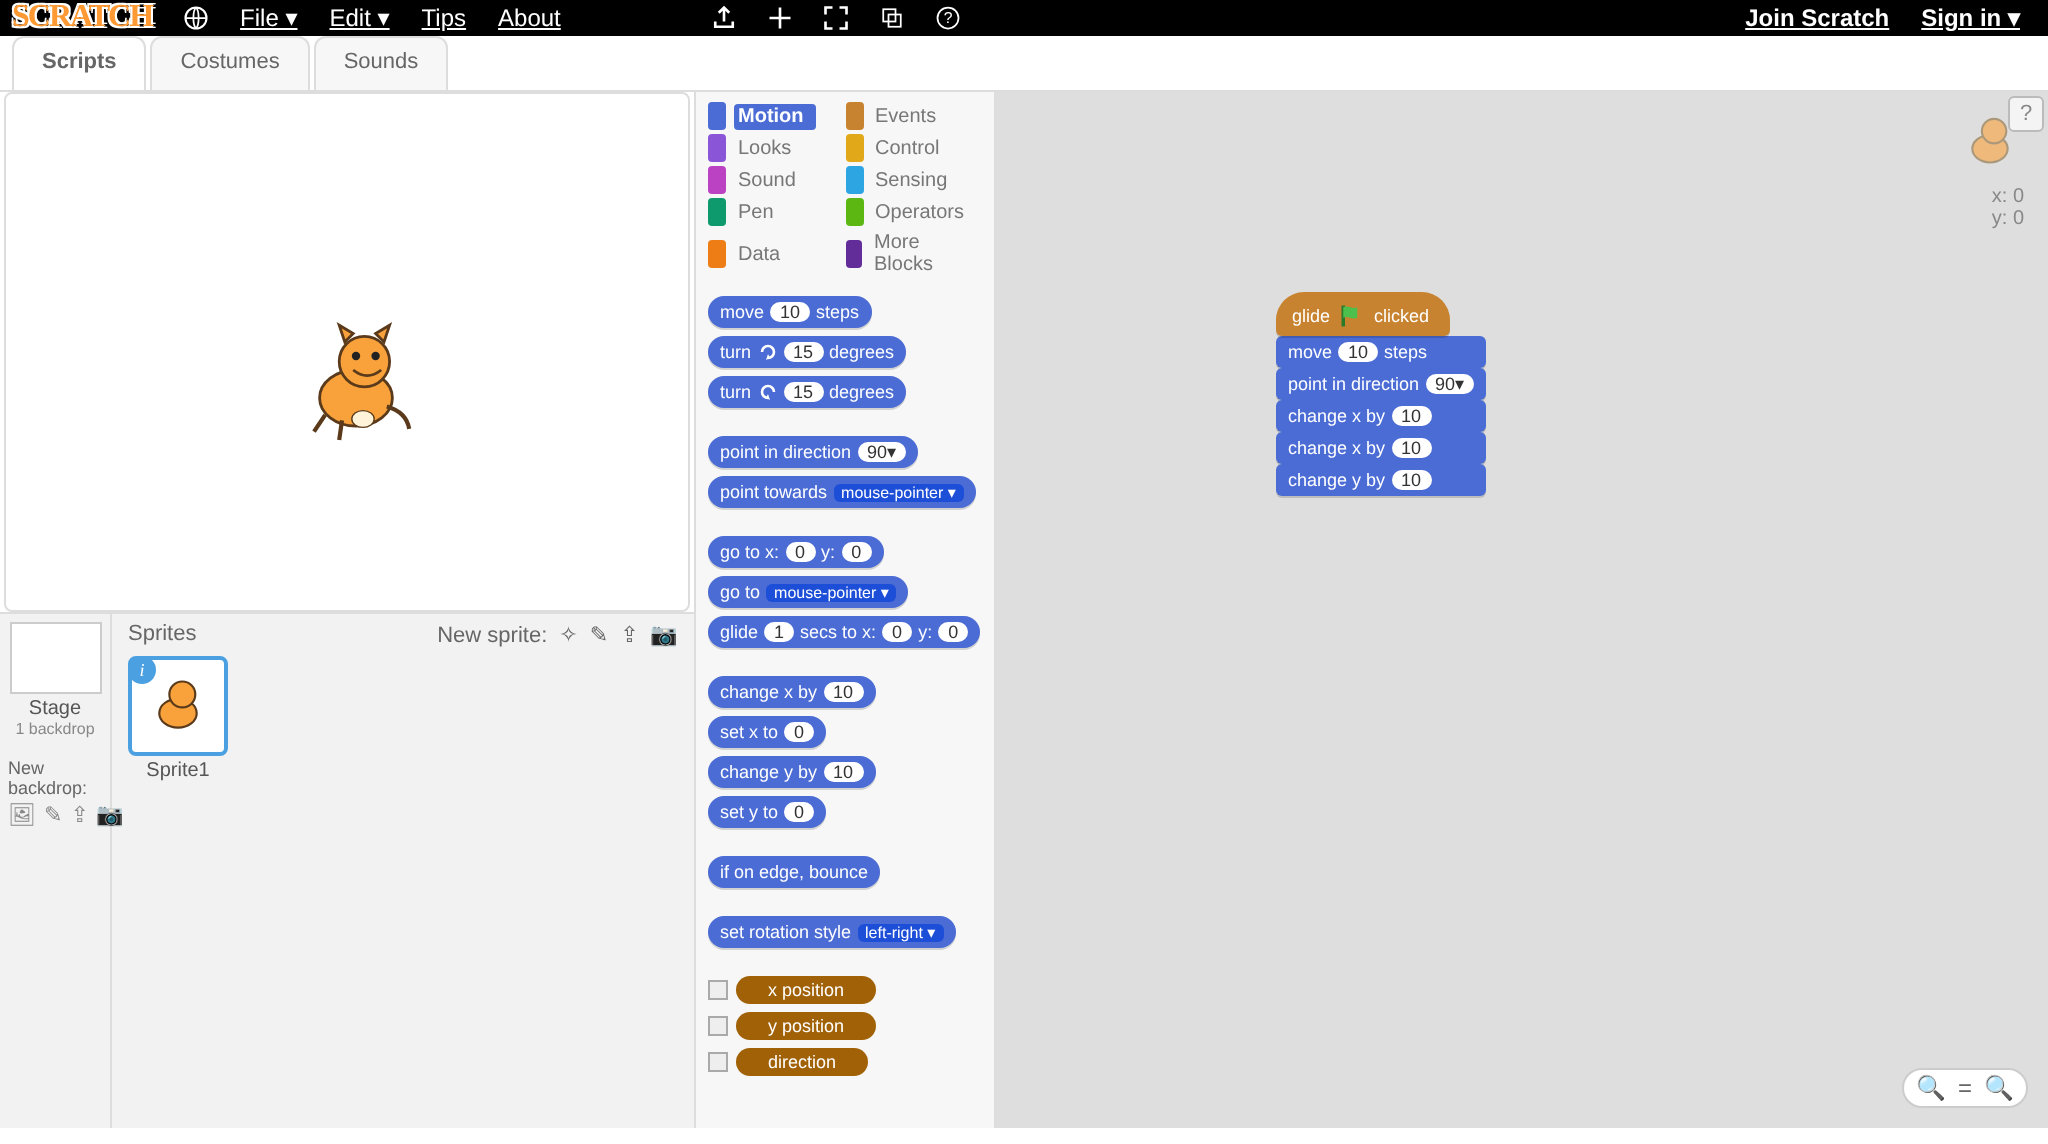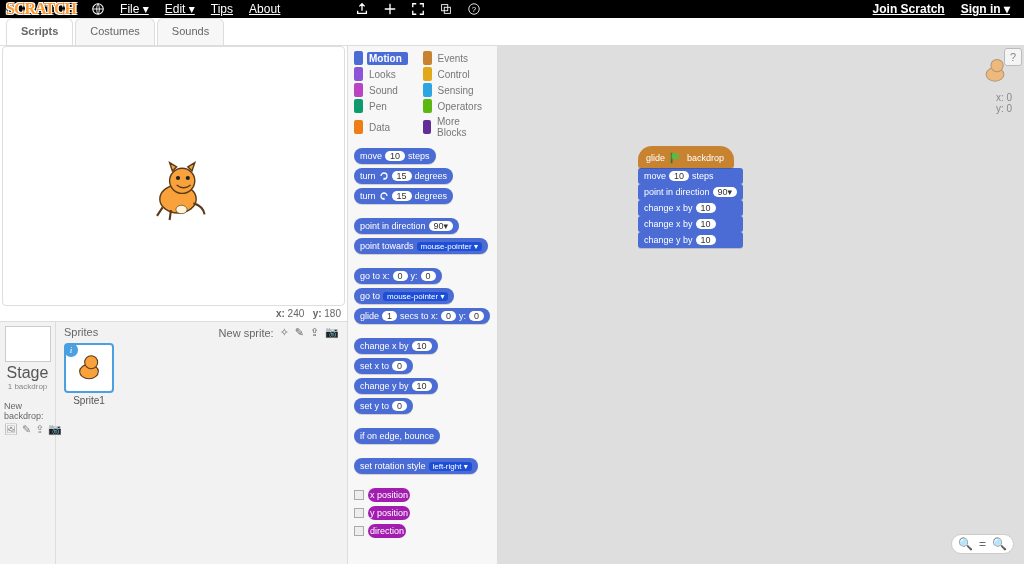--- a/index.html
+++ b/index.html
@@ -21,21 +21,21 @@
 .tab { padding:6px 14px; font-size:11px; color:#666; border:1px solid #ddd; border-bottom:none; border-radius:6px 6px 0 0; margin-right:2px; background:#f7f7f7; cursor:pointer; }
 .tab.active { background:#fff; font-weight:bold; }
 .main { display:flex; height:calc(572px - 26px - 28px); }
 .left-col { width:348px; display:flex; flex-direction:column; border-right:1px solid #ddd; }
 .stage-canvas { height:260px; background:#fff; border:1px solid #ddd; margin:0 2px; position:relative; border-radius:4px; }
 .cat-large { position:absolute; left:140px; top:110px; }
 .coord-read { text-align:right; font-size:10px; color:#666; padding:2px 6px; }
 .sprite-pane { flex:1; background:#f2f2f2; border-top:1px solid #ddd; display:flex; }
 .stage-sel { width:56px; padding:4px; text-align:center; border-right:1px solid #ddd; }
 .stage-thumb-box { width:46px; height:36px; background:#fff; border:1px solid #ccc; margin:0 auto; }
-.stage-lbl { font-size:16px; margin-top:2px; }
+.stage-lbl { font-size:10px; margin-top:2px; }
 .backdrop-cnt { font-size:8px; color:#888; }
 .new-bd { font-size:9px; color:#666; margin-top:10px; text-align:left; }
 .bd-icons { display:flex; gap:4px; margin-top:2px; }
 .bd-icons span { width:14px; height:14px; color:#888; }
 .sprite-area { flex:1; padding:4px 8px; }
 .sprite-hdr { display:flex; font-size:11px; color:#666;gap:31px; }
 .sprite-hdr .ns { margin-left:auto; display:flex; align-items:center; gap:6px;justify-content:space-between; }
 .sprite-thumb { width:50px; height:50px; border:2px solid #4aa0e0; border-radius:4px; background:#fff; margin-top:4px; position:relative; display:flex; align-items:center; justify-content:center; }
 .info-dot { position:absolute; top:-2px; left:-2px; width:14px; height:14px; background:#4aa0e0; border-radius:50%; color:#fff; font-size:9px; display:flex; align-items:center; justify-content:center; font-style:italic; font-family:serif; }
 .mid-col { width:150px; background:#f7f7f7; border-right:1px solid #ddd; overflow-y:auto; padding:4px 6px; position:relative; }
@@ -43,21 +43,21 @@
 .cat-cell { width:50%; display:flex; align-items:center; font-size:10px; padding:1px 0; cursor:pointer; }
 .cat-swatch { width:9px; height:14px; margin-right:4px; border-radius:2px; }
 .cat-cell.sel .cat-label-box { background:#4a6cd4; color:#fff; padding:1px 6px 1px 2px; border-radius:2px; font-weight:bold; }
 .cat-label-box { padding:1px 2px; color:#777; }
 .blk { background:#4a6cd4; color:#fff; font-size:9px; padding:3px 6px; border-radius:8px; display:inline-flex; align-items:center; gap:3px; margin:2px 0; box-shadow:0 1px 0 rgba(0,0,0,.15); cursor:grab; white-space:nowrap; }
 .blk .num { background:#fff; color:#333; border-radius:8px; padding:0 5px; font-size:9px; min-width:14px; text-align:center; }
 .blk .dd { background:#1d4ed8; border-radius:3px; padding:0 4px; font-size:8px; }
 .blk-group { margin-bottom:10px; display:flex; flex-direction:column; align-items:flex-start; }
 .rep { display:flex; align-items:center; gap:4px; margin:2px 0; }
 .rep .cb { width:10px; height:10px; border:1px solid #aaa; background:#eee; }
-.reporter-oval { background:#a21caf; color:#fff; border-radius:10px; padding:2px 2px; font-size:9px; }
+.reporter-oval { background:#a16207; color:#fff; border-radius:10px; padding:2px 16px; font-size:9px; }
 .right-col { flex:1; background:#dedede; position:relative; }
 .cat-corner { position:absolute; right:12px; top:8px; text-align:right; }
 .cat-corner-svg { opacity:.6; }
 .xy-read { font-size:10px; color:#888; margin-top:2px; }
 .script-stack { position:absolute; left:140px; top:100px; }
 .hat { background:#c88330; border-radius:14px 14px 3px 3px; padding:5px 10px 3px 8px; color:#fff; font-size:9px; display:inline-flex; align-items:center; gap:4px; box-shadow:0 1px 0 rgba(0,0,0,.15); }
 .hat-flag { width:14px; height:14px; }
 .stack-blk { background:#4a6cd4; color:#fff; font-size:9px; padding:3px 6px; border-radius:3px; margin-top:0; display:flex; align-items:center; gap:3px; box-shadow:0 1px 0 rgba(0,0,0,.15); }
 .stack-blk .num { background:#fff; color:#333; border-radius:8px; padding:0 5px; font-size:9px; }
 .zoom-ctrl { position:absolute; right:10px; bottom:10px; background:#fff; border:1px solid #ccc; border-radius:12px; padding:2px 6px; display:flex; gap:6px; font-size:12px; color:#666; }
@@ -132,24 +132,20 @@
         <circle cx="56" cy="34" r="18" fill="#f9a23b" stroke="#5a3a1a" stroke-width="2"></circle>
         <path d="M42 20l-4-12 10 6z M70 20l4-12-10 6z" fill="#f9a23b" stroke="#5a3a1a" stroke-width="2"></path>
         <circle cx="50" cy="30" r="3" fill="#222"></circle>
           <circle cx="64" cy="30" r="3" fill="#222"></circle>
         <path d="M48 40q10 8 20 0" stroke="#5a3a1a" stroke-width="2" fill="none"></path>
         <ellipse cx="55" cy="75" rx="8" ry="6" fill="#fff4d9" stroke="#5a3a1a"></ellipse>
         <path d="M28 72l-8 12 M40 76l-2 14" stroke="#5a3a1a" stroke-width="3"></path>
         <path d="M72 66q14 4 16 16" stroke="#5a3a1a" stroke-width="3" fill="none"></path>
       </svg>
     </div>
-    <div class="coord-read">
-      <b>x:</b> <span>240</span>&nbsp;&nbsp;
-      <b>y:</b> <span>180</span>
-    </div>
     <div class="sprite-pane">
       <div class="stage-sel">
         <div class="stage-thumb-box"></div>
         <div class="stage-lbl">Stage</div>
         <div class="backdrop-cnt">1 backdrop</div>
         <div class="new-bd">New backdrop:</div>
         <div class="bd-icons">
           <span>🖼</span>
           <span>✎</span>
           <span>⇪</span>
@@ -343,21 +339,21 @@
       </div>
     </div>
 
     <div class="script-stack">
       <div class="hat">
         <span>glide</span>
         <svg class="hat-flag" viewBox="0 0 16 16">
             <path d="M3 2v12" stroke="#2a7a2a" stroke-width="2"></path>
             <path d="M3 3c3-1.5 5 1.5 8 0v6c-3 1.5-5-1.5-8 0z" fill="#4cbf4c"></path>
           </svg>
-        <span>backdrop</span>
+        <span>clicked</span>
       </div>
       <div class="stack-blk">
           <span>move</span>
           <span class="num">10</span>
           <span>steps</span>
         </div>
       <div class="stack-blk">
           <span>point in direction</span>
           <span class="num">90▾</span>
         </div>

